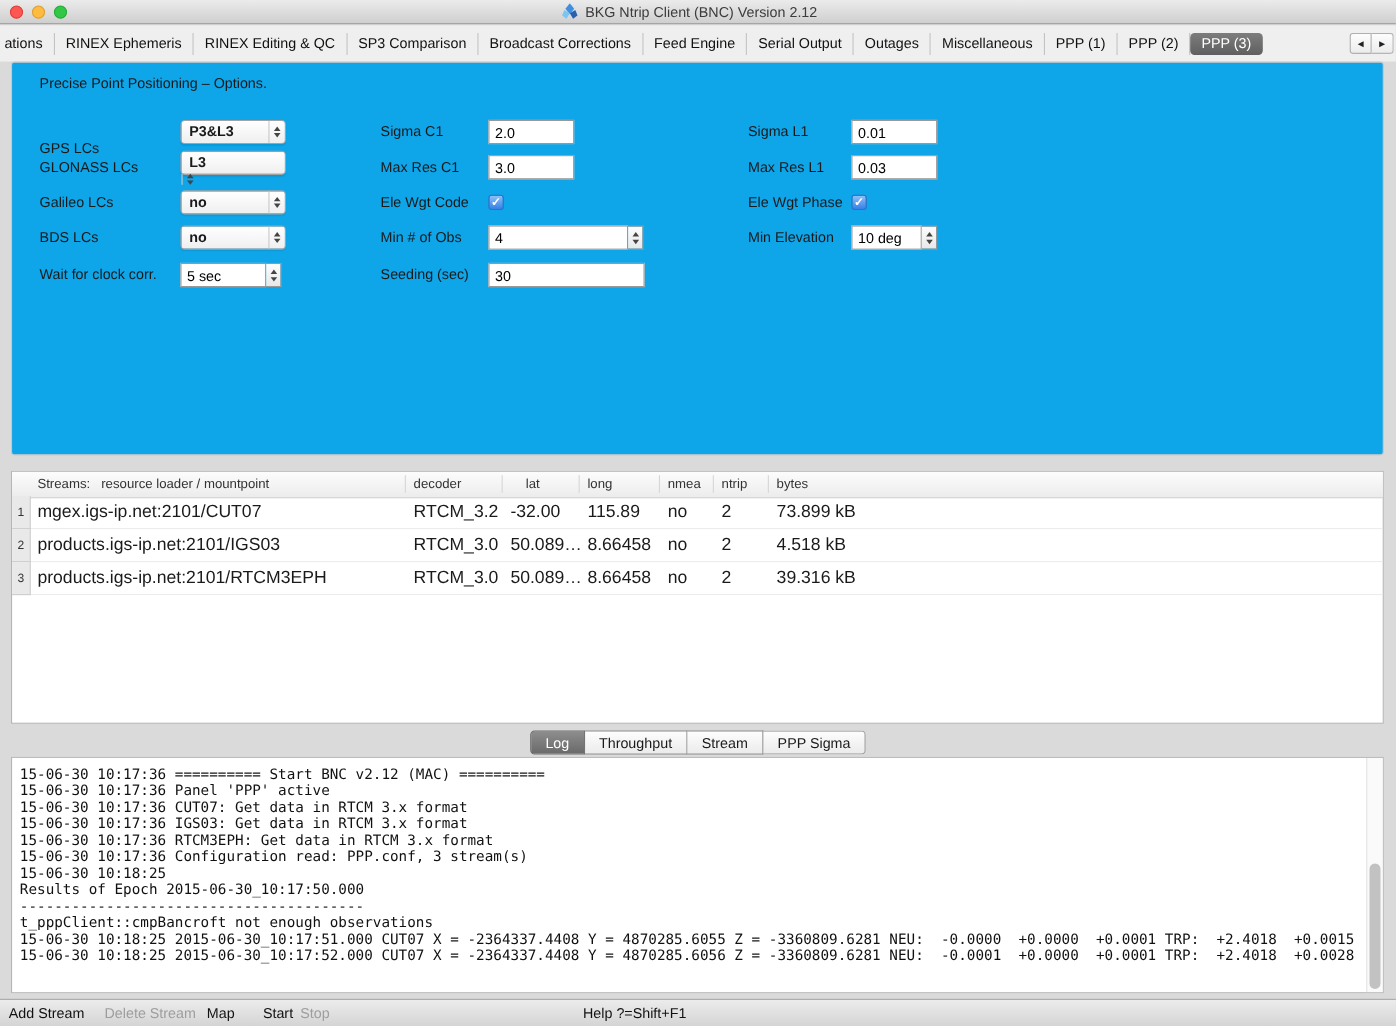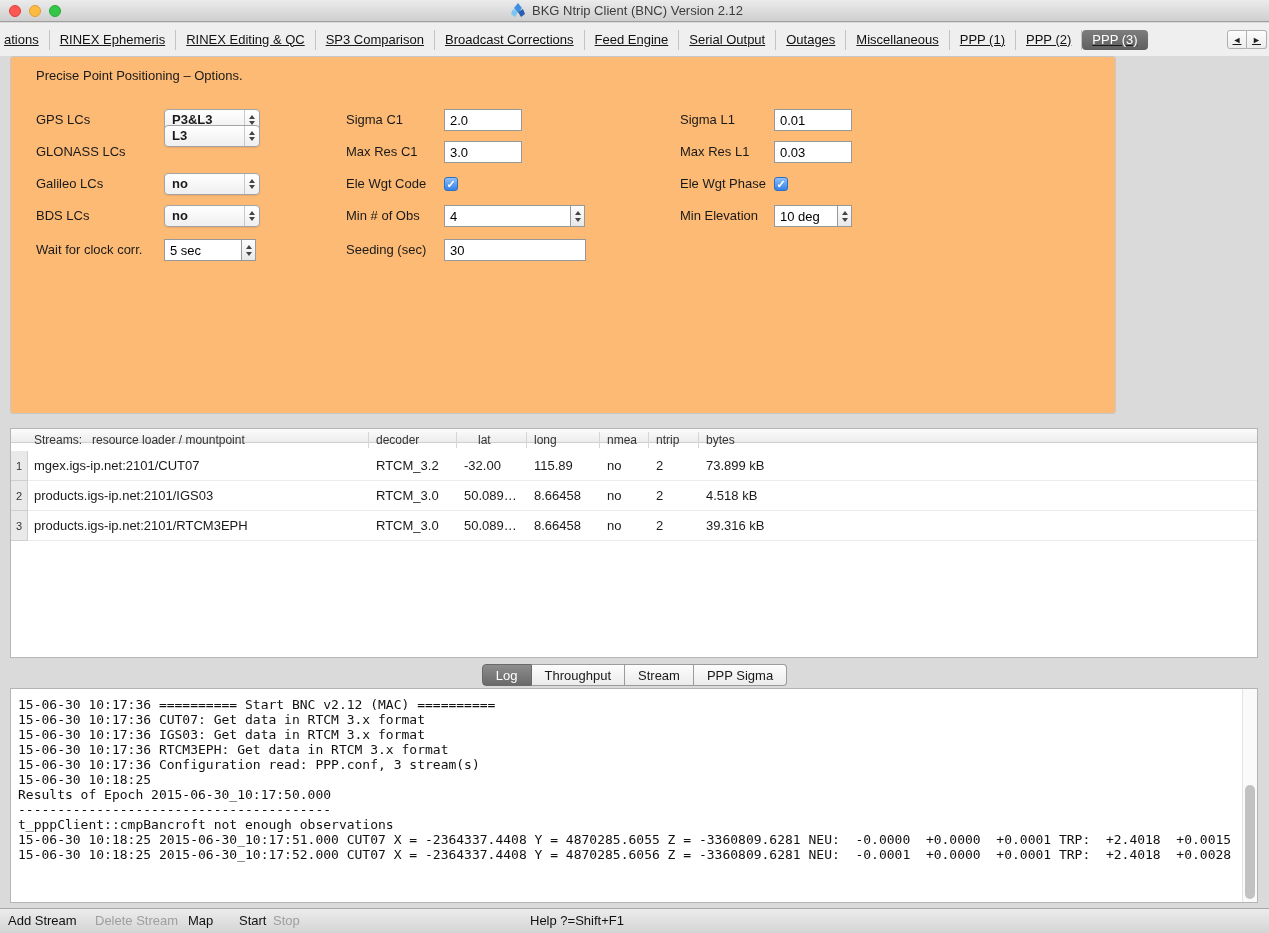--- a/index.html
+++ b/index.html
@@ -12,35 +12,35 @@
   .tl-btn { position:absolute; top:5px; width:12px; height:12px; border-radius:50%; }
   .tl-close { left:9px;  background:#fc5753; border:1px solid #df3e38; }
   .tl-min   { left:29px; background:#fdbc40; border:1px solid #de9f34; }
   .tl-zoom  { left:49px; background:#33c748; border:1px solid #27aa35; }
   .app-icon { position:absolute; left:510px; top:3px; width:16px; height:16px; }
   .win-title { position:absolute; left:532px; top:0; height:22px; line-height:22px;
     font-size:13px; color:#3c3c3c; }
 
   
   .tabbar { position:absolute; left:0; top:23px; width:1269px; height:33px;
-    background:#efefef; display:flex; align-items:center; padding:0 2px;text-decoration:underline; }
+    background:#efefef; display:flex; align-items:center; padding:0 2px; }
   .tab { height:20px; line-height:20px; padding:0 10px; font-size:13px; white-space:nowrap;
     border-right:1px solid #c3c3c3; color:#111; }
   .tab.clipped { padding-left:2px; }
   .tab.selected { background:linear-gradient(#7d7d7d,#5f5f5f); color:#fff;
     border-radius:4px; border-right:none; }
   .tab-scrollers { margin-left:auto; display:flex; }
   .tab-scroll { width:20px; height:19px; line-height:18px; text-align:center; font-size:9px;
     border:1px solid #b0b0b0; background:linear-gradient(#fdfdfd,#ececec); color:#222; }
   .tab-scroll:first-child { border-radius:3px 0 0 3px; }
   .tab-scroll:last-child  { border-radius:0 3px 3px 0; border-left:none; }
 
   
-  .options { position:absolute; left:10px; top:56px; width:1106px; height:358px;
-    background:#fdba74; border:1px solid #c8c8c8; border-radius:3px; }
+  .options { position:absolute; left:10px; top:56px; width:1248px; height:358px;
+    background:#0ea5e9; border:1px solid #c8c8c8; border-radius:3px; }
   .opt-title { position:absolute; left:25px; top:11px; font-size:13px; }
   .f-label { position:absolute; height:22px; line-height:22px; font-size:13px; }
   .input { position:absolute; height:22px; border:1px solid #989898; background:#fff;
     font:13px "Liberation Sans",sans-serif; padding:0 5px; outline:none; }
   .combo { position:absolute; height:22px; width:96px; display:flex; align-items:stretch;
     background:linear-gradient(#ffffff,#efefef); border:1px solid #a3a3a3; border-radius:4px;
     box-shadow:0 1px 1px rgba(0,0,0,.08);font-weight:bold; }
   .combo-text { flex:1; font-size:13px; line-height:20px; padding-left:7px; }
   .combo-arrows { width:15px; border-left:1px solid #c9c9c9; display:flex; flex-direction:column;
     align-items:center; justify-content:center; gap:2px; }
@@ -52,30 +52,30 @@
     background:linear-gradient(#fdfdfd,#e8e8e8); display:flex; flex-direction:column;
     align-items:center; justify-content:center; gap:3px; }
   .checkbox { position:absolute; width:14px; height:14px; border-radius:3px;
     border:1px solid #2f6fc4; background:linear-gradient(#8ec0f7,#3581e8);
     display:flex; align-items:center; justify-content:center; }
   .checkbox::after { content:"✓"; color:#fff; font-size:11px; font-weight:bold; line-height:1; }
 
   
   .streams { position:absolute; left:10px; top:428px; width:1248px; height:230px;
     background:#fff; border:1px solid #b5b5b5; }
-  .st-header { position:absolute; left:0; top:0; right:0; height:14px;
+  .st-header { position:absolute; left:0; top:0; right:0; height:24px;
     background:linear-gradient(#fcfcfc,#ececec); border-bottom:1px solid #cfcfcf;text-decoration:underline; }
   .st-hcell { position:absolute; top:0; height:22px; line-height:22px; font-size:12px;
     color:#333; white-space:pre; }
   .st-sep { position:absolute; top:3px; height:16px; width:1px; background:#d6d6d6; }
   .st-row { position:absolute; left:0; right:0; height:30px; border-bottom:1px solid #ececec; }
   .st-num { position:absolute; left:0; top:0; width:17px; height:30px; background:#e9e9e9;
     border-right:1px solid #cfcfcf; border-bottom:1px solid #cfcfcf; font-size:11px; color:#333;
     display:flex; align-items:center; justify-content:center; }
-  .st-cell { position:absolute; top:0; height:30px; line-height:30px; font-size:13px; white-space:pre; }
+  .st-cell { position:absolute; top:0; height:30px; line-height:30px; font-size:16px; white-space:pre; }
 
   
   .btabs { position:absolute; left:0; top:664px; width:1269px; display:flex; justify-content:center; }
   .btab { height:22px; line-height:21px; padding:0 13px; font-size:13px;
     border:1px solid #9b9b9b; border-left:none; background:linear-gradient(#fdfdfd,#ebebeb); }
   .btab:first-child { border-left:1px solid #9b9b9b; border-radius:4px 0 0 4px; }
   .btab:last-child { border-radius:0 4px 4px 0; }
   .btab.selected { background:linear-gradient(#8d8d8d,#6a6a6a); color:#fff; border-color:#6a6a6a; }
 
   
@@ -126,35 +126,35 @@
   <span class="tab selected">PPP (3)</span>
   <span class="tab-scrollers">
     <span class="tab-scroll">◄</span>
     <span class="tab-scroll">►</span>
   </span>
 </div>
 
 <div class="options">
   <div class="opt-title">Precise Point Positioning – Options.</div>
 
-  <span class="f-label" style="left:25px;top:52px;">GPS LCs</span>
+  <span class="f-label" style="left:25px;top:67px;">GPS LCs</span>
   <div class="combo" style="left:153px;top:52px;">
     <span class="combo-text">P3&amp;L3</span>
     <span class="combo-arrows">
         <i class="tri-up"></i>
         <i class="tri-down"></i>
       </span>
   </div>
   <span class="f-label" style="left:335px;top:52px;">Sigma C1</span>
   <input class="input" style="left: 433px; top: 52px; width: 78px;" value="2.0">
   <span class="f-label" style="left:669px;top:52px;">Sigma L1</span>
   <input class="input" style="left: 763px; top: 52px; width: 78px;" value="0.01">
 
   <span class="f-label" style="left:25px;top:84px;">GLONASS LCs</span>
-  <div class="combo" style="left:153px;top:68px;">
+  <div class="combo" style="left:153px;top:80px;flex-direction:column;">
     <span class="combo-text">L3</span>
     <span class="combo-arrows">
         <i class="tri-up"></i>
         <i class="tri-down"></i>
       </span>
   </div>
   <span class="f-label" style="left:335px;top:84px;">Max Res C1</span>
   <input class="input" style="left: 433px; top: 84px; width: 78px;" value="3.0">
   <span class="f-label" style="left:669px;top:84px;">Max Res L1</span>
   <input class="input" style="left: 763px; top: 84px; width: 78px;" value="0.03">
@@ -261,20 +261,21 @@
 <div class="btabs">
   <span class="btab selected">Log</span>
   <span class="btab">Throughput</span>
   <span class="btab">Stream</span>
   <span class="btab">PPP Sigma</span>
 </div>
 
 <div class="logpanel">
   <div class="log-lines">
     <div class="log-line">15-06-30 10:17:36 ========== Start BNC v2.12 (MAC) ==========</div>
+    <div class="log-line">15-06-30 10:17:36 Panel 'PPP' active</div>
     <div class="log-line">15-06-30 10:17:36 CUT07: Get data in RTCM 3.x format</div>
     <div class="log-line">15-06-30 10:17:36 IGS03: Get data in RTCM 3.x format</div>
     <div class="log-line">15-06-30 10:17:36 RTCM3EPH: Get data in RTCM 3.x format</div>
     <div class="log-line">15-06-30 10:17:36 Configuration read: PPP.conf, 3 stream(s)</div>
     <div class="log-line">15-06-30 10:18:25</div>
     <div class="log-line">Results of Epoch 2015-06-30_10:17:50.000</div>
     <div class="log-line">----------------------------------------</div>
     <div class="log-line">t_pppClient::cmpBancroft not enough observations</div>
     <div class="log-line">15-06-30 10:18:25 2015-06-30_10:17:51.000 CUT07 X = -2364337.4408 Y = 4870285.6055 Z = -3360809.6281 NEU:  -0.0000  +0.0000  +0.0001 TRP:  +2.4018  +0.0015</div>
     <div class="log-line">15-06-30 10:18:25 2015-06-30_10:17:52.000 CUT07 X = -2364337.4408 Y = 4870285.6056 Z = -3360809.6281 NEU:  -0.0001  +0.0000  +0.0001 TRP:  +2.4018  +0.0028</div>

